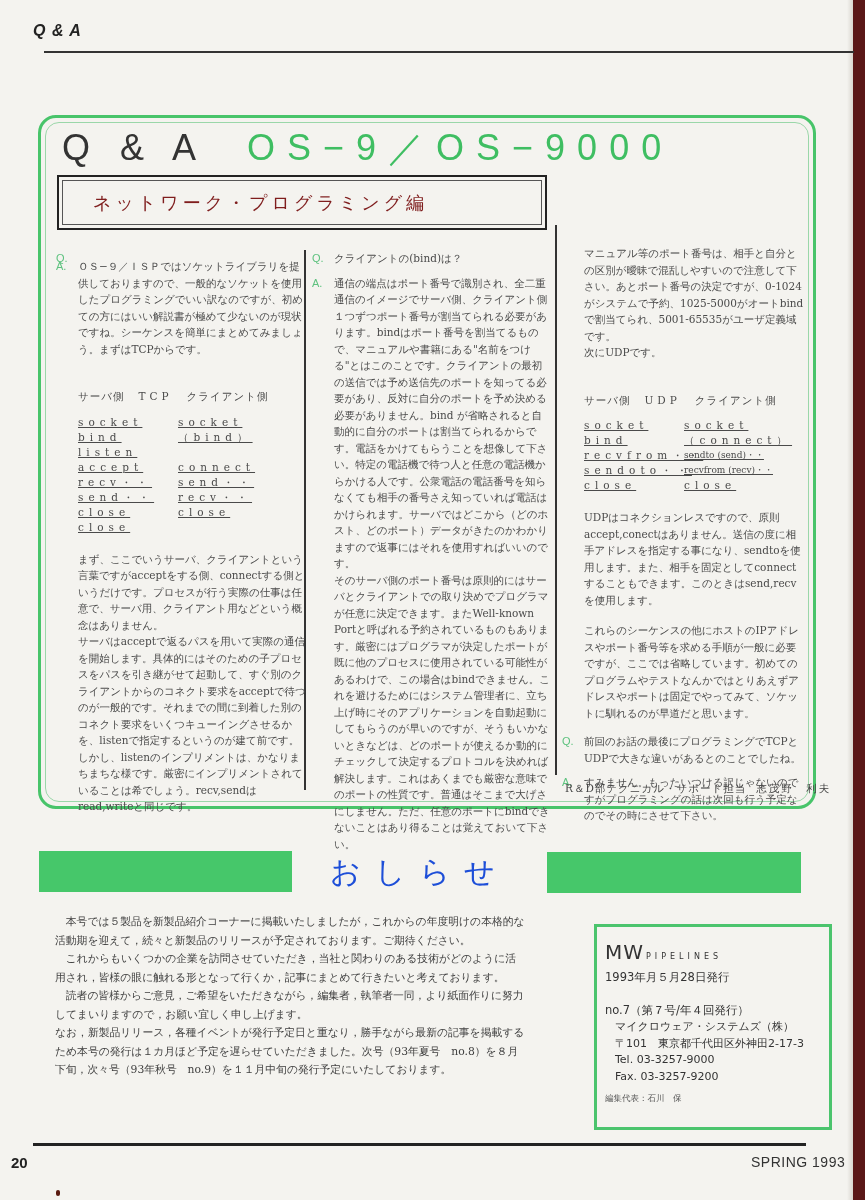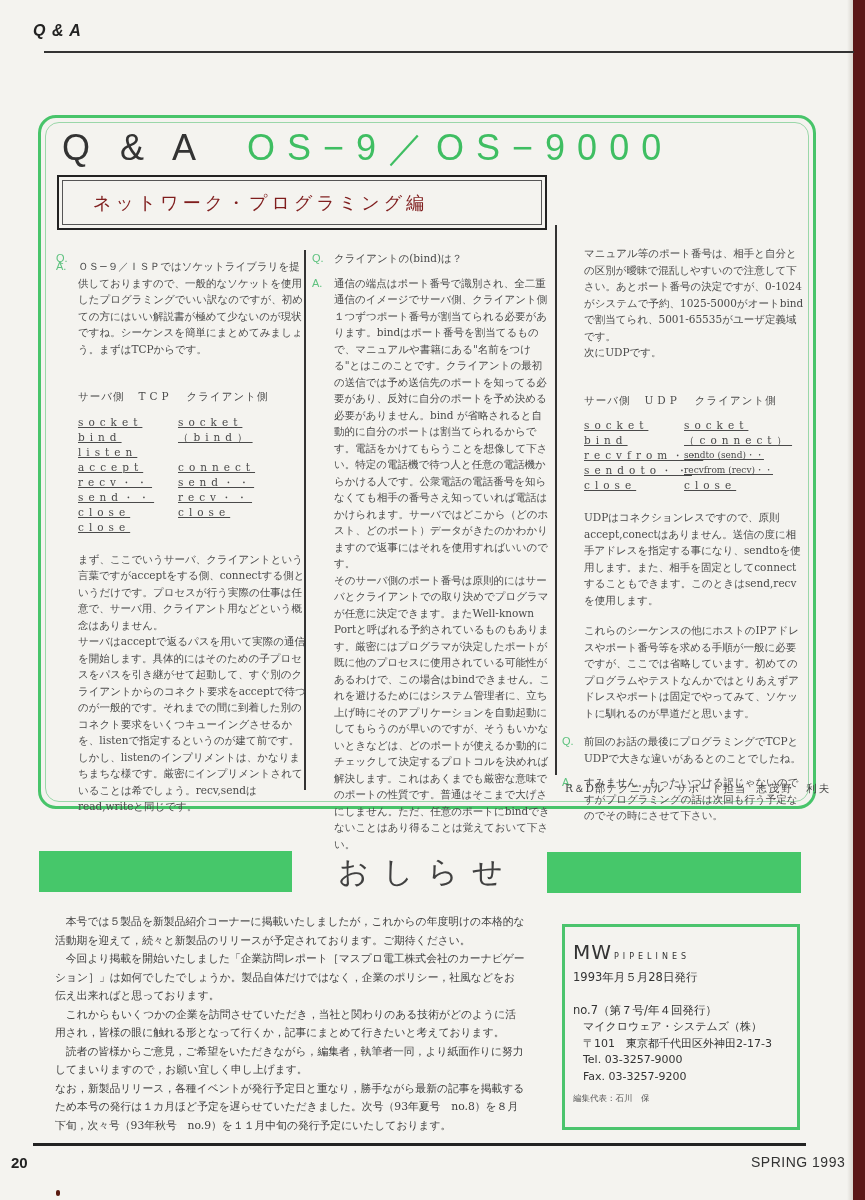--- a/index.html
+++ b/index.html
@@ -71,32 +71,32 @@
   .seq-block { margin-bottom: 16px; }
   .sig {
     position: absolute; left: 565px; top: 782px; font-size: 10.5px; color: #444; letter-spacing: 1px;
   }
   .sig .name { margin-left: 10px; letter-spacing: 2px; }
 
   .bar { position: absolute; height: 41px; background: #46c76a; }
   .bar-left { left: 39px; top: 851px; width: 253px; }
   .bar-right { left: 547px; top: 852px; width: 254px; }
   .notice-title {
-    position: absolute; left: 338px; top: 852px;
-    font-family: "DejaVu Sans", sans-serif; font-size: 30px; letter-spacing: 14px; color: #404040; text-align: right;
+    position: absolute; left: 330px; top: 852px;
+    font-family: "DejaVu Sans", sans-serif; font-size: 30px; letter-spacing: 14px; color: #1d4ed8; text-align: right;
   }
   .notice-body {
     position: absolute; left: 55px; top: 913px; width: 470px;
     font-size: 10.8px; line-height: 18.5px; color: #404040;
   }
   .notice-body p { margin: 0; text-indent: 1em; }
   .notice-body p.noindent { text-indent: 0; }
 
   .colophon {
-    position: absolute; left: 562px; top: 924px; width: 238px; height: 206px;
+    position: absolute; left: 594px; top: 924px; width: 238px; height: 206px;
     border: 3px solid #4bc46d; box-sizing: border-box; padding: 14px 0 0 8px;
     font-family: "DejaVu Sans", sans-serif; color: #333;
   }
   .colophon .mw { font-size: 20px; letter-spacing: 1px; line-height: 22px; }
   .colophon .mw .pipe { font-size: 8px; letter-spacing: 4px; margin-left: 2px; }
   .colophon .line { font-size: 11.5px; line-height: 18px; }
   .colophon .line.big { font-size: 13px; line-height: 20px; margin-top: 2px; }
   .colophon .indent { padding-left: 10px; font-size: 11px; line-height: 16.5px; }
   .colophon .editor { font-size: 8.5px; margin-top: 8px; color: #555; font-family: "DejaVu Serif", serif; }
 
@@ -230,21 +230,20 @@
 <div class="sig">
   <span>R＆D部テクニカル・サポート担当</span><span class="name">志茂野　利夫</span>
 </div>
 
 <div class="bar bar-left"></div>
 <div class="notice-title">おしらせ</div>
 <div class="bar bar-right"></div>
 
 <div class="notice-body">
   <p>本号では５製品を新製品紹介コーナーに掲載いたしましたが，これからの年度明けの本格的な活動期を迎えて，続々と新製品のリリースが予定されております。ご期待ください。</p>
-  <p>今回より掲載を開始いたしました「企業訪問レポート［マスプロ電工株式会社のカーナビゲーション］」は如何でしたでしょうか。製品自体だけではなく，企業のポリシー，社風などをお伝え出来ればと思っております。</p>
   <p>これからもいくつかの企業を訪問させていただき，当社と関わりのある技術がどのように活用され，皆様の眼に触れる形となって行くか，記事にまとめて行きたいと考えております。</p>
   <p>読者の皆様からご意見，ご希望をいただきながら，編集者，執筆者一同，より紙面作りに努力してまいりますので，お願い宜しく申し上げます。</p>
   <p class="noindent">なお，新製品リリース，各種イベントが発行予定日と重なり，勝手ながら最新の記事を掲載するため本号の発行は１カ月ほど予定を遅らせていただきました。次号（93年夏号　no.8）を８月下旬，次々号（93年秋号　no.9）を１１月中旬の発行予定にいたしております。</p>
 </div>
 
 <div class="colophon">
   <div class="mw"><span>MW</span><span class="pipe">PIPELINES</span></div>
   <div class="line">1993年月５月28日発行</div>
   <div class="line" style="margin-top:15px">no.7（第７号/年４回発行）</div>
   <div class="indent">マイクロウェア・システムズ（株）</div>

